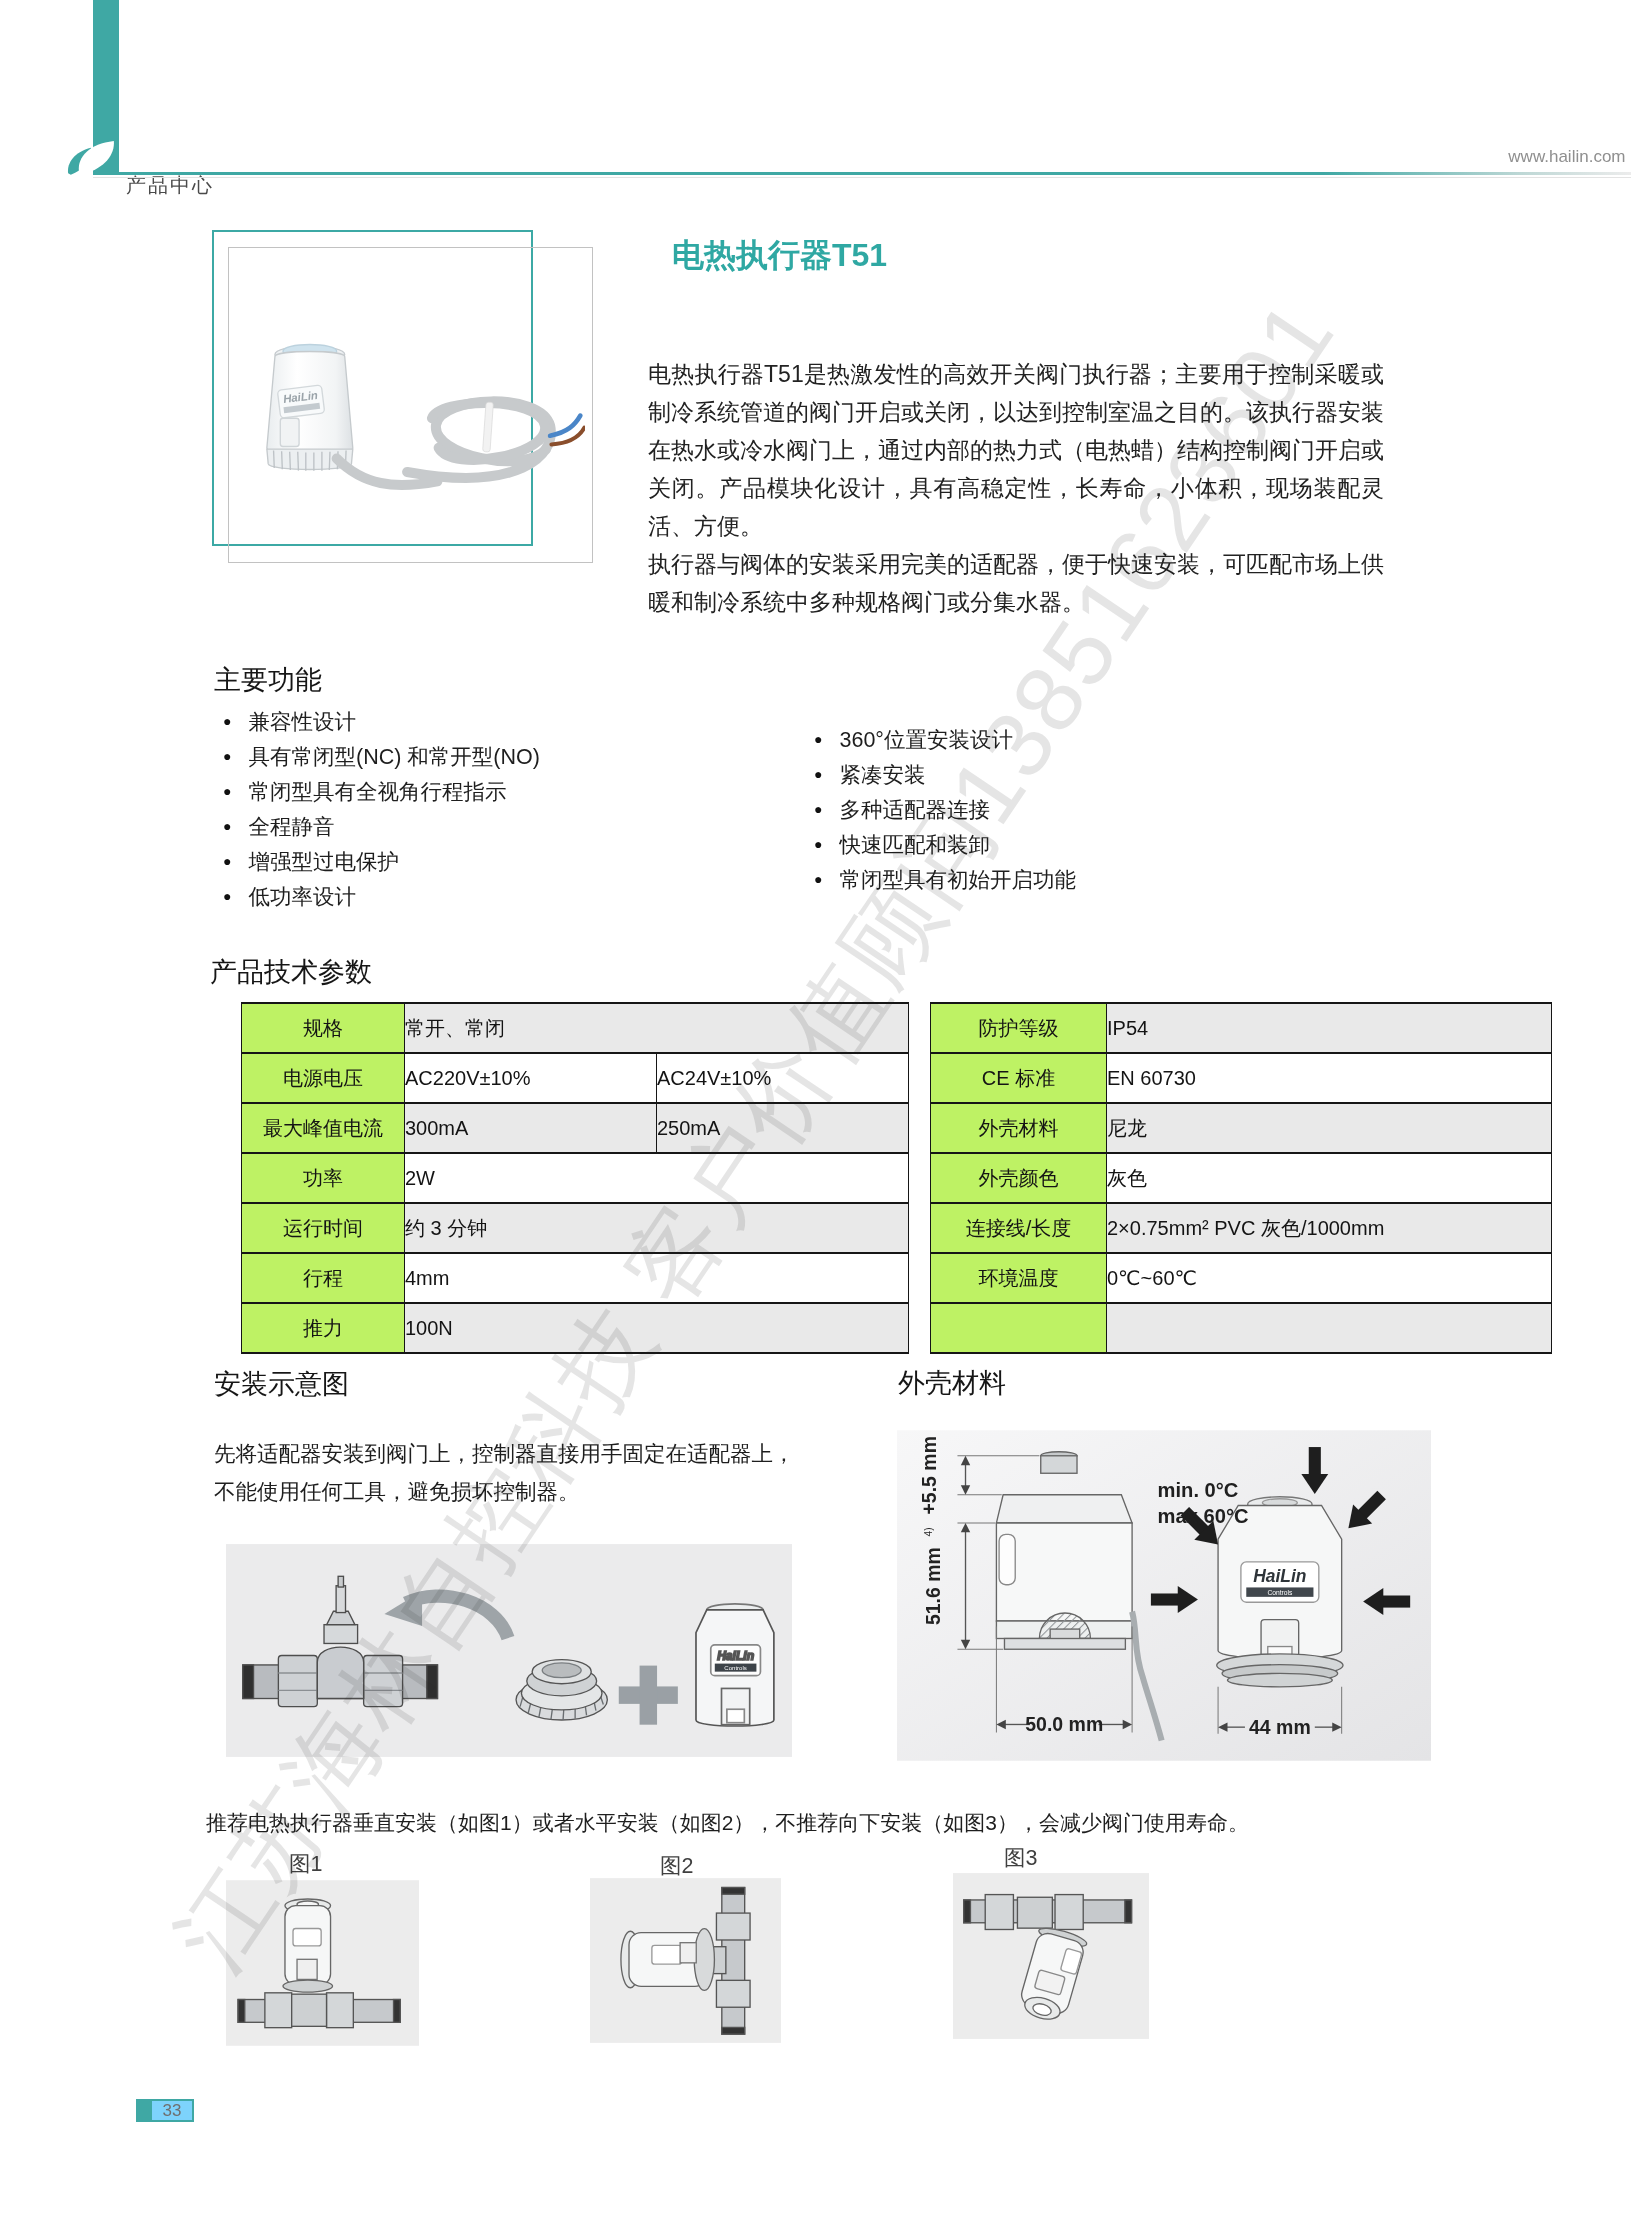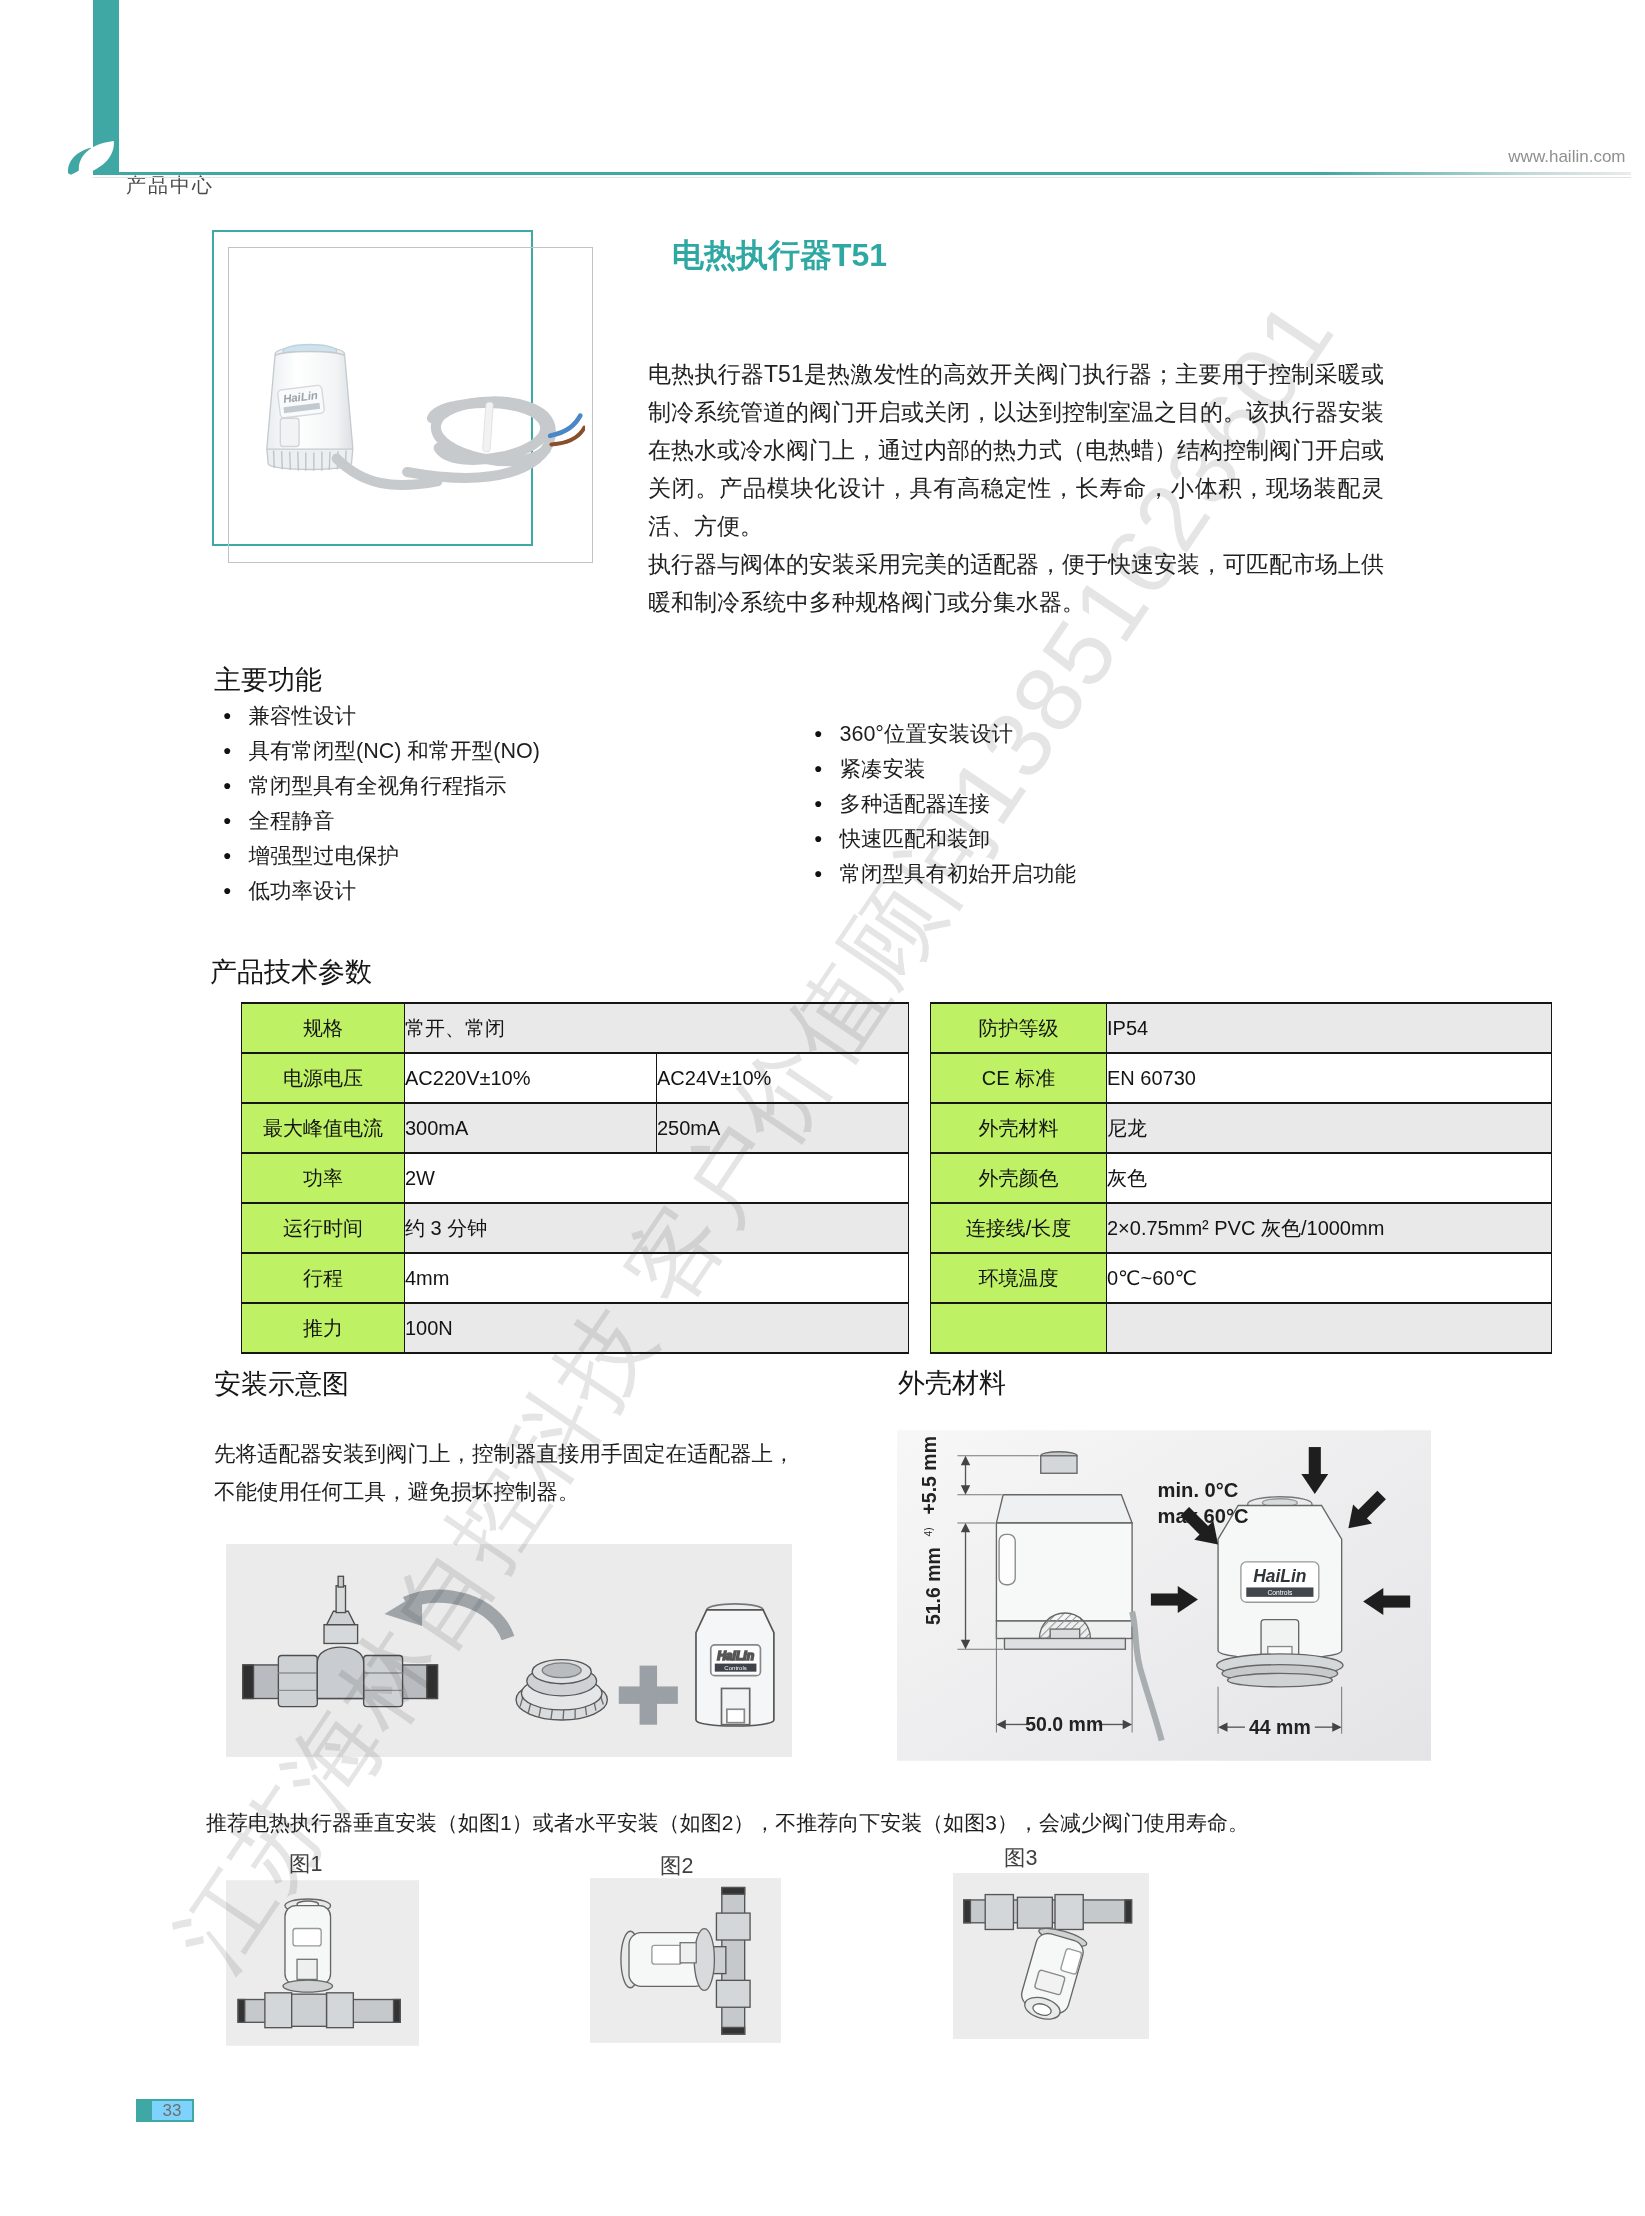--- a/index.html
+++ b/index.html
@@ -19,21 +19,21 @@
   .frame-teal{left:212px;top:230px;width:317px;height:312px;border:2px solid #3CA9A5;}
   .frame-gray{left:228px;top:247px;width:363px;height:314px;border:1.3px solid #c2c2c2;}
 
   .page-title{left:672px;top:234px;font-size:32px;font-weight:bold;color:#2FA8A3;}
   .descr{left:648px;top:355px;width:736px;font-size:23px;line-height:38px;
          text-align:justify;color:#222;}
   .descr p{margin:0;}
 
   .h2{font-size:27px;font-weight:normal;color:#161616;}
   .feat-list{list-style:none;margin:0;padding:0;font-size:21.5px;color:#1e1e1e;}
-  .feat-list li{height:35px;line-height:23px;white-space:nowrap;}
+  .feat-list li{height:35px;line-height:35px;white-space:nowrap;}
   .bullet{display:inline-block;width:25.5px;font-size:14px;vertical-align:2.7px;color:#111;}
 
   
   table.spec{border-collapse:collapse;table-layout:fixed;}
   table.spec td{border-left:1.3px solid #161616;border-right:1.3px solid #161616;
                 border-top:2.7px solid #161616;border-bottom:2.7px solid #161616;
                 height:48px;font-size:20px;color:#141414;padding:0;}
   td.lab{background:#bef264;text-align:center;}
   td.val{padding-left:17.5px;background:#ffffff;white-space:nowrap;}
   table.spec tr:nth-child(odd) td.val{background:#E9E9E9;}

